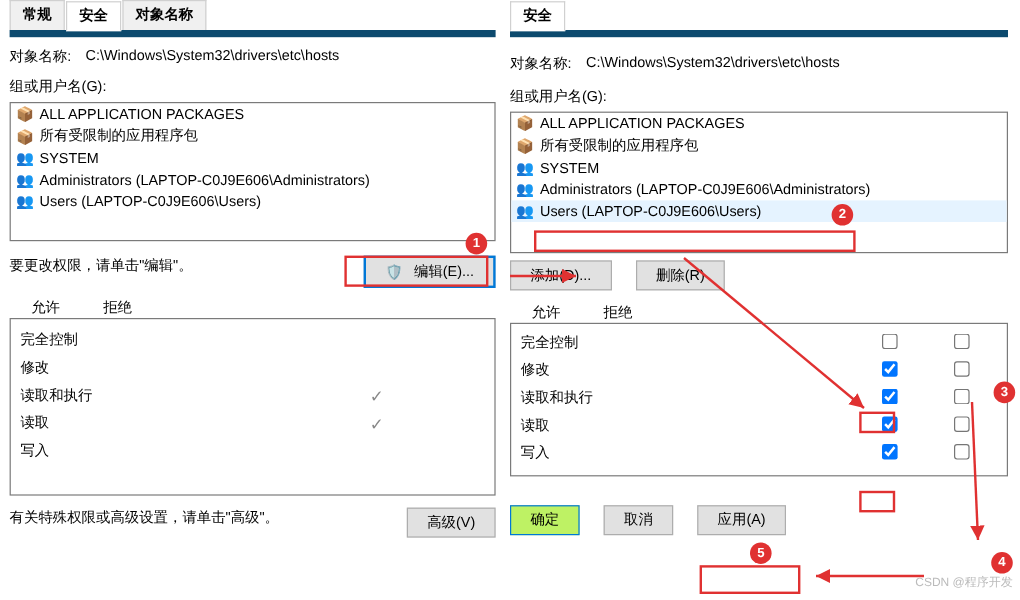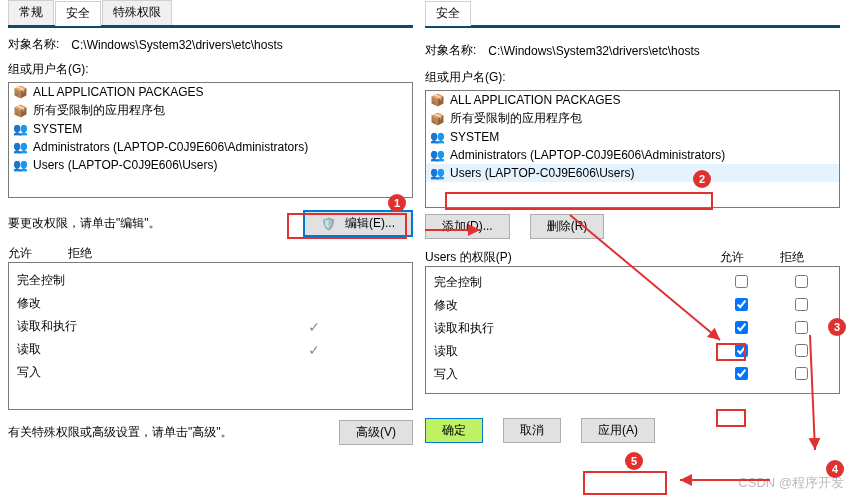--- a/index.html
+++ b/index.html
@@ -2,58 +2,58 @@
 <html><head>
 <meta charset="utf-8">
 <style>
 * { box-sizing: border-box; margin: 0; padding: 0; font-family: "Microsoft YaHei", "Segoe UI", sans-serif; font-size: 12px; }
 body { background: #fff; width: 850px; height: 500px; overflow: hidden; position: relative; }
 
 .panel { position: absolute; background: #fff; }
 .panel-left { left: 8px; top: 0; width: 405px; }
 .panel-right { left: 425px; top: 0; width: 415px; }
 
-.tabs { display: flex; border-bottom: 3px solid #0c4a6e; }
+.tabs { display: flex; border-bottom: 6px solid #0c4a6e; font-weight: bold; }
 .tab { padding: 3px 10px; background: #f0f0f0; border: 1px solid #d0d0d0; border-bottom: none; margin-right: 1px; cursor: pointer; }
 .tab.active { background: #fff; border-bottom: 1px solid #fff; position: relative; top: 1px; }
 
-.row { display: flex; align-items: center; margin: 8px 0; }
+.row { display: flex; align-items: flex-start; margin: 8px 0; }
 .label { margin-right: 12px; }
 .listbox { border: 1px solid #7a7a7a; background: #fff; height: 116px; overflow-y: auto; width: 100%; }
 .list-item { display: flex; align-items: center; padding: 1px 4px; cursor: default; }
 .list-item.sel { background: #e5f3ff; }
 .icon { width: 16px; height: 16px; margin-right: 4px; display: inline-flex; align-items: center; justify-content: center; }
 
 .btn { background: #e1e1e1; border: 1px solid #adadad; padding: 3px 16px; cursor: pointer; display: inline-flex; align-items: center; gap: 4px; }
 .btn-focus { border: 2px solid #0078d7; }
 .perm-hdr { display: flex; font-size: 12px; }
 .perm-hdr .name { flex: 1; }
-.perm-hdr .col { width: 60px; }
+.perm-hdr .col { width: 60px; text-align: center; }
 .perm-body { border: 1px solid #7a7a7a; padding: 6px 8px; height: 148px; }
 .perm-body2 { border: 1px solid #7a7a7a; padding: 4px 8px; height: 128px; }
 .perm-row { display: flex; align-items: center; padding: 3px 0; justify-content: center; }
 .perm-row .name { flex: 1; }
 .perm-row .col { width: 60px; text-align: center; }
 .check-ro { color: #888; font-size: 14px; }
 input[type=checkbox] { width: 13px; height: 13px; }
 
 .marker { position: absolute; width: 18px; height: 18px; border-radius: 50%; background: #e03131; color: #fff; font-size: 11px; font-weight: bold; display: flex; align-items: center; justify-content: center; z-index: 10; }
 .redbox { position: absolute; border: 2px solid #e03131; z-index: 5; pointer-events: none; }
 .arrow { position: absolute; z-index: 8; pointer-events: none; }
 .btns-row { display: flex; justify-content: flex-start; gap: 20px; margin-top: 6px; }
-.watermark { position: absolute; right: 6px; bottom: 8px; color: #bbb; font-size: 13px; }
+.watermark { position: absolute; right: 6px; bottom: 8px; color: #bbb; font-size: 10px; }
 </style>
 </head>
 <body>
 
 <div class="panel panel-left">
   <div class="tabs">
     <div class="tab">常规</div>
     <div class="tab active">安全</div>
-    <div class="tab">特殊权限</div>
+    <div class="tab">对象名称</div>
   </div>
 
   <div class="row">
     <span class="label">对象名称:</span>
     <span>C:\Windows\System32\drivers\etc\hosts</span>
   </div>
 
   <div>组或用户名(G):</div>
   <div class="listbox" style="margin-top:4px">
     <div class="list-item">
@@ -157,21 +157,20 @@
         <span>Users (LAPTOP-C0J9E606\Users)</span>
       </div>
     </div>
 
   <div class="btns-row">
     <button class="btn">添加(D)...</button>
     <button class="btn">删除(R)</button>
   </div>
 
   <div class="perm-hdr" style="margin-top:10px">
-    <span class="name">Users 的权限(P)</span>
     <span class="col">允许</span>
     <span class="col">拒绝</span>
   </div>
   <div class="perm-body2" id="right-perms">
       <div class="perm-row">
         <span class="name">完全控制</span>
     <span class="col"><input type="checkbox" style=""></span>
     <span class="col"><input type="checkbox" style=""></span>
       </div>
       <div class="perm-row">

